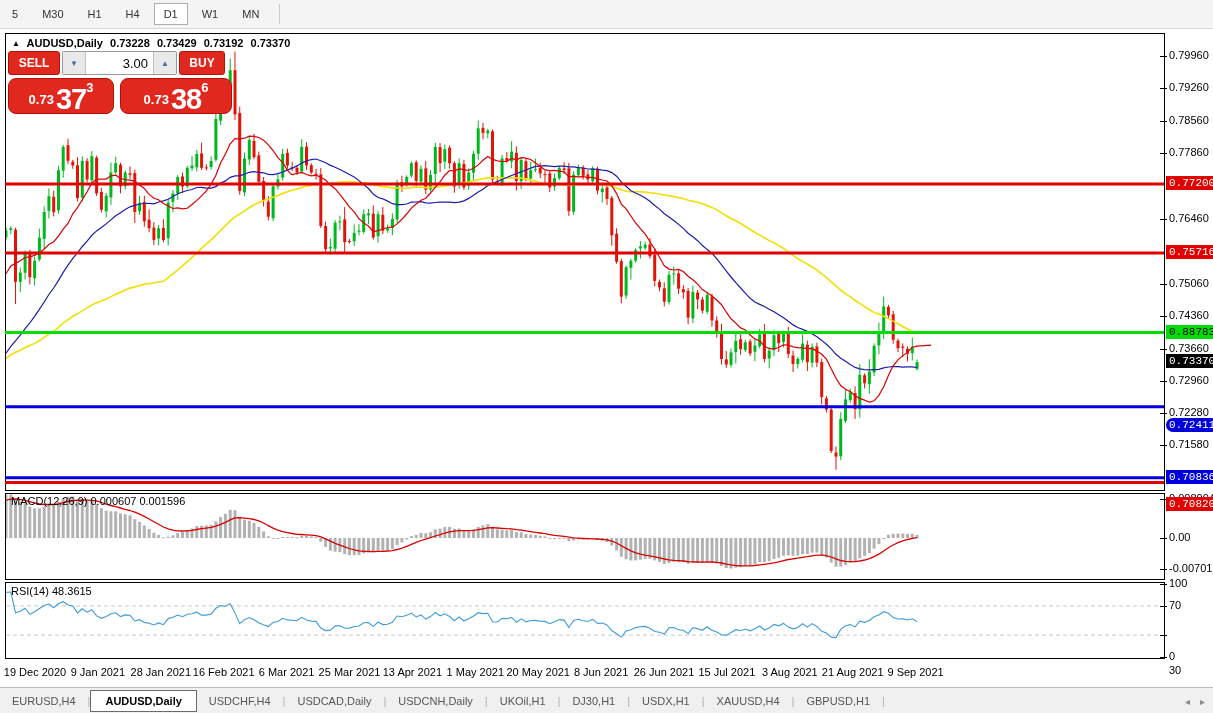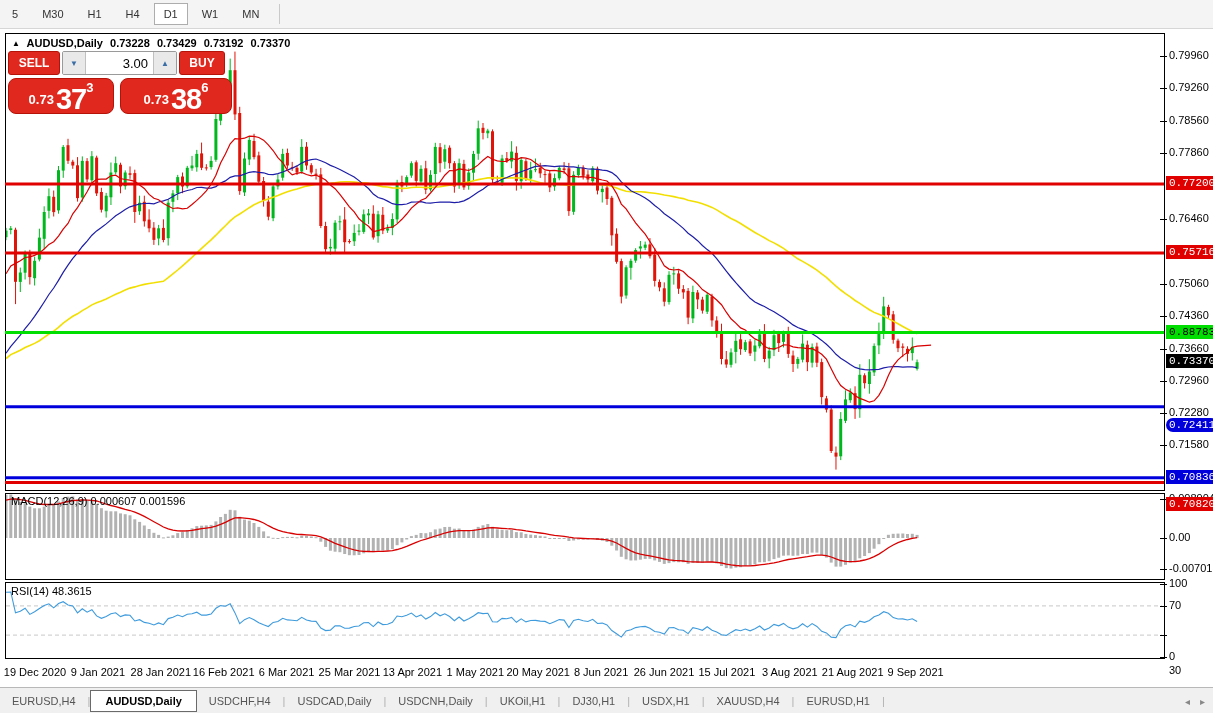--- a/index.html
+++ b/index.html
@@ -817,20 +817,20 @@
     <div class="tab">USDCNH,Daily</div>
       <span class="tab-sep">|</span>
     <div class="tab">UKOil,H1</div>
       <span class="tab-sep">|</span>
     <div class="tab">DJ30,H1</div>
       <span class="tab-sep">|</span>
     <div class="tab">USDX,H1</div>
       <span class="tab-sep">|</span>
     <div class="tab">XAUUSD,H4</div>
       <span class="tab-sep">|</span>
-    <div class="tab">EURUSD,H1</div>
+    <div class="tab">GBPUSD,H1</div>
       <span class="tab-sep">|</span>
     <div id="tab-nav">
       <span>◂</span>
       <span>▸</span>
     </div>
   </div>
 </div>
 
 </body></html>

